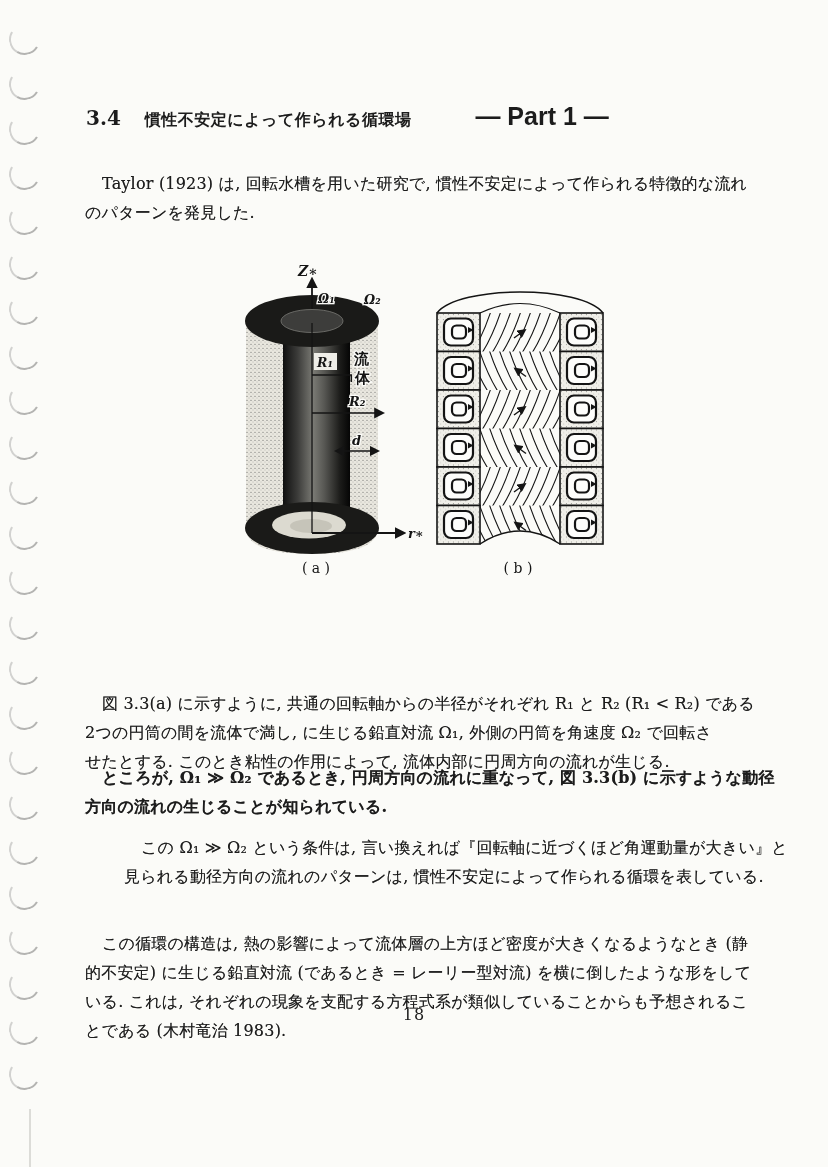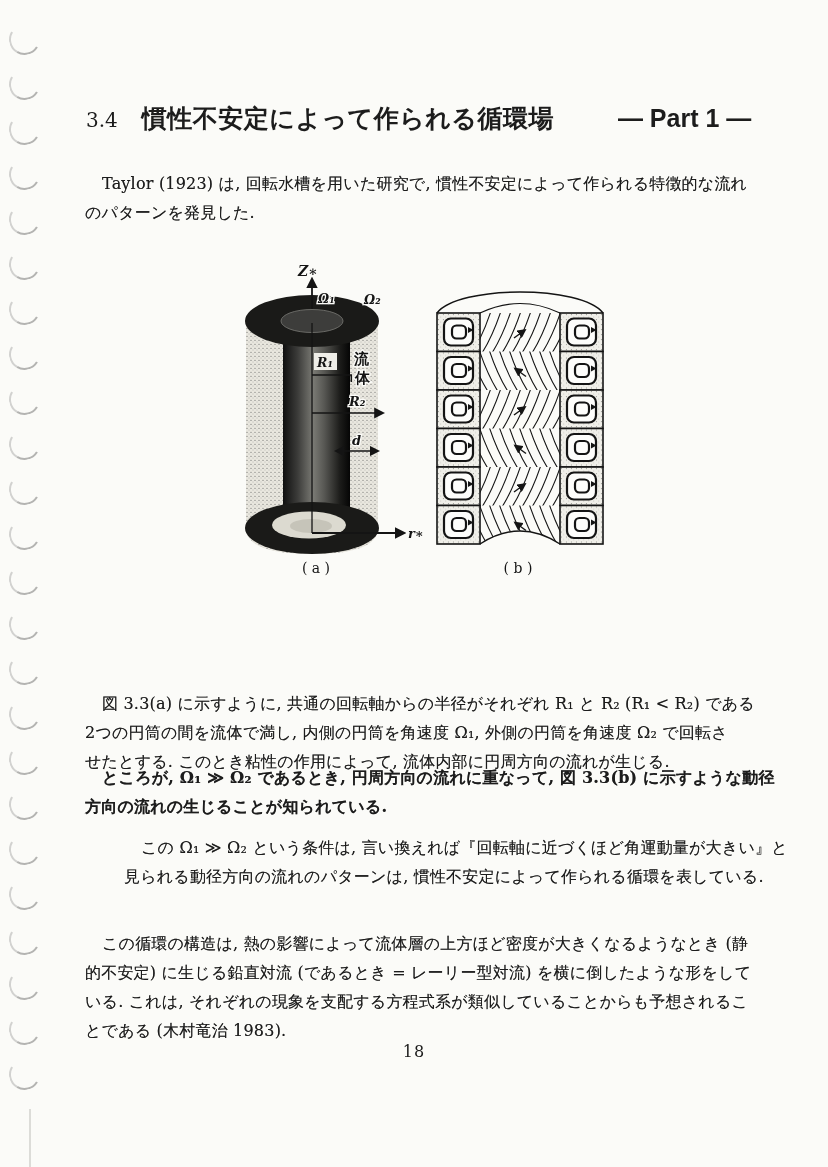--- a/index.html
+++ b/index.html
@@ -16,39 +16,39 @@
   .hole {
     width:27px; height:27px; border-radius:50%;
     border:2.5px solid transparent;
     border-bottom-color:#b4b4b2; border-left-color:#d2d2d0;
     transform:rotate(-14deg);
   }
   .edge-shadow { position:absolute; left:29px; bottom:0; width:2px; height:58px; background:#dcdcd8; }
 
   
   .heading { position:absolute; left:86px; top:102px; white-space:nowrap; }
-  .h-num  { font-size:20px; font-weight:normal; font-family:"DejaVu Serif",serif; margin-right:24px; }
-  .h-title{ font-size:25px; font-weight:bold; font-family:Liberation Mono, monospace; letter-spacing:0.5px; }
+  .h-num  { font-size:20px; font-weight:bold; font-family:"DejaVu Serif",serif; margin-right:24px; }
+  .h-title{ font-size:16px; font-weight:bold; font-family:Liberation Mono, monospace; letter-spacing:0.5px; }
   .h-part { font-size:25px; font-weight:bold; font-family:Liberation Sans, sans-serif; margin-left:64px; }
 
   
   .para { position:absolute; left:85px; width:682px; font-size:16px; line-height:29px; letter-spacing:0.2px; }
   .line { white-space:pre; text-shadow:0 0 0.5px rgba(25,25,25,0.55); }
   .indent { text-indent:17px; }
   .p1 { top:169px; }
   .p2 { top:689px; }
   .p3 { top:763px;font-weight:bold; }
   .p4 { top:833px;margin-left:39px; }
   .p5 { top:929px; }
 
   .caption { position:absolute; left:85px; top:590px; width:690px; font-size:14.5px; line-height:25px; letter-spacing:0.2px; }
 
   .figure-svg { position:absolute; left:230px; top:263px; }
 
-  .pagenum { position:absolute; left:0; right:0; top:1042px; text-align:center; font-size:16px; letter-spacing:1px; }
+  .pagenum { position:absolute; left:0; right:0; top:1005px; text-align:center; font-size:16px; letter-spacing:1px; }
 </style>
 </head>
 <body>
 
 <div class="page">
 
   <div class="holes">
       <div class="hole"></div>
       <div class="hole"></div>
       <div class="hole"></div>
@@ -215,21 +215,21 @@
       <path d="M250,281 Q290,255 330,281 Z" fill="#fbfbf8" stroke="none"></path>
       <path d="M250,281 Q290,255 330,281" fill="none" stroke="#141414" stroke-width="1.4"></path>
 
       <text x="288" y="310" font-size="14" text-anchor="middle" fill="#141414">( b )</text>
     </g>
   </svg>
 
 
   <div class="para p2">
     <div class="line indent">図 3.3(a) に示すように, 共通の回転軸からの半径がそれぞれ R₁ と R₂ (R₁ &lt; R₂) である</div>
-    <div class="line">2つの円筒の間を流体で満し, 内側の円筒を角速度 Ω₁, 外側の円筒を角速度 Ω₂ で回転さ</div>
+    <div class="line">2つの円筒の間を流体で満し, に生じる鉛直対流 Ω₁, 外側の円筒を角速度 Ω₂ で回転さ</div>
     <div class="line">せたとする. このとき粘性の作用によって, 流体内部に円周方向の流れが生じる.</div>
   </div>
 
   <div class="para p3">
     <div class="line indent">ところが, Ω₁ ≫ Ω₂ であるとき, 円周方向の流れに重なって, 図 3.3(b) に示すような動径</div>
     <div class="line">方向の流れの生じることが知られている.</div>
   </div>
 
   <div class="para p4">
     <div class="line indent">この Ω₁ ≫ Ω₂ という条件は, 言い換えれば『回転軸に近づくほど角運動量が大きい』と</div>

